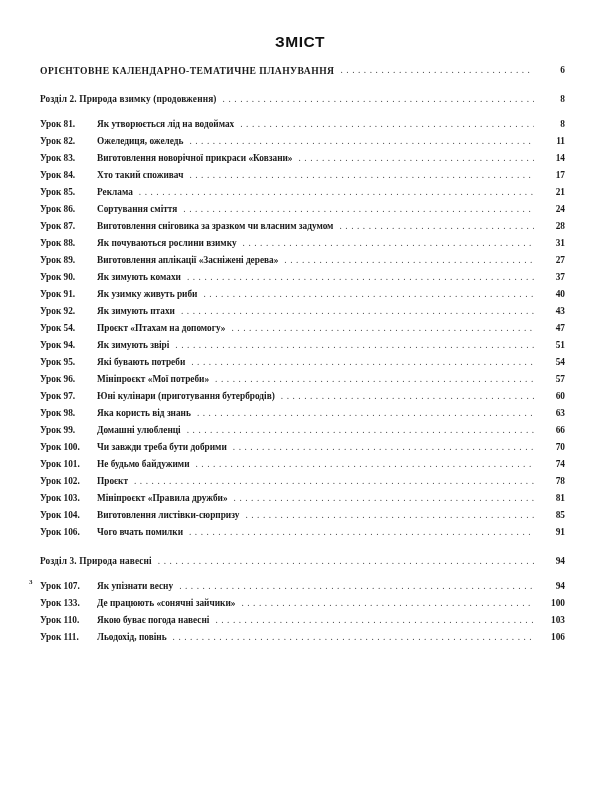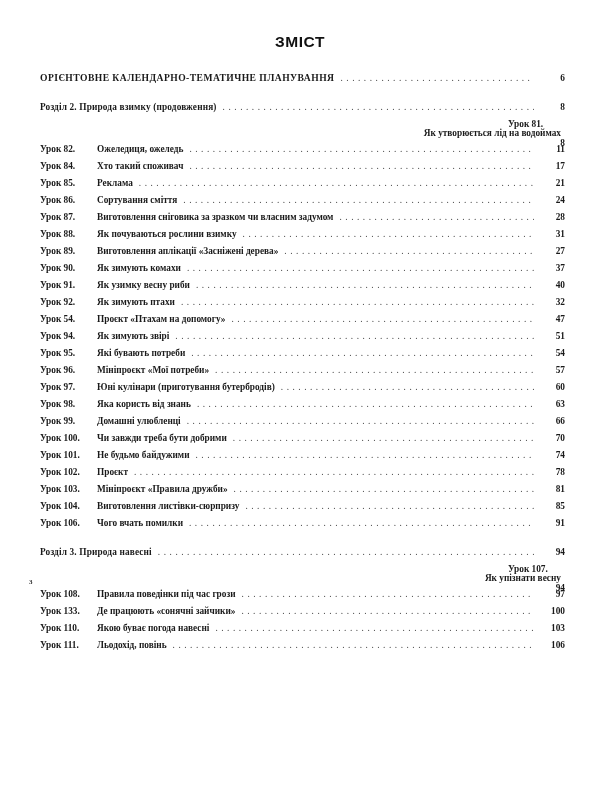--- a/index.html
+++ b/index.html
@@ -44,35 +44,34 @@
     padding: 0;
     list-style: none;
     position: absolute;
     left: 40px;
     right: 35px;
     top: 66px;
   }
 
   .toc-row {
     display: flex;
-    align-items: flex-end;
+    align-items: flex-start;
     width: 100%;
     font-size: 9.3px;
     line-height: 1;
     height: 17px;
     white-space: nowrap;
   }
 
   
   .toc-row.gap-before {
     margin-top: 12px;
   }
   .toc-row.gap-small-before {
     margin-top: 8px;
-    flex-direction: column;
   }
 
   
   .toc-row.heading .label,
   .toc-row.heading .title {
     font-weight: bold;
   }
   .toc-row.heading .title {
     letter-spacing: 0.15px;
   }
@@ -166,20 +165,26 @@
         <span class="leader"></span>
         <span class="pageno">8</span>
       </div>
       <div class="toc-row lesson">
         <span class="label">Урок 82.</span>
         <span class="title">Ожеледиця, ожеледь</span>
         <span class="leader"></span>
         <span class="pageno">11</span>
       </div>
       <div class="toc-row lesson">
+        <span class="label">Урок 83.</span>
+        <span class="title">Виготовлення новорічної прикраси «Ковзани»</span>
+        <span class="leader"></span>
+        <span class="pageno">14</span>
+      </div>
+      <div class="toc-row lesson">
         <span class="label">Урок 84.</span>
         <span class="title">Хто такий споживач</span>
         <span class="leader"></span>
         <span class="pageno">17</span>
       </div>
       <div class="toc-row lesson">
         <span class="label">Урок 85.</span>
         <span class="title">Реклама</span>
         <span class="leader"></span>
         <span class="pageno">21</span>
@@ -209,29 +214,29 @@
         <span class="pageno">27</span>
       </div>
       <div class="toc-row lesson">
         <span class="label">Урок 90.</span>
         <span class="title">Як зимують комахи</span>
         <span class="leader"></span>
         <span class="pageno">37</span>
       </div>
       <div class="toc-row lesson">
         <span class="label">Урок 91.</span>
-        <span class="title">Як узимку весну риби</span>
+        <span class="title">Як узимку живуть риби</span>
         <span class="leader"></span>
         <span class="pageno">40</span>
       </div>
       <div class="toc-row lesson">
         <span class="label">Урок 92.</span>
         <span class="title">Як зимують птахи</span>
         <span class="leader"></span>
-        <span class="pageno">32</span>
+        <span class="pageno">43</span>
       </div>
       <div class="toc-row lesson">
         <span class="label">Урок 54.</span>
         <span class="title">Проєкт «Птахам на допомогу»</span>
         <span class="leader"></span>
         <span class="pageno">47</span>
       </div>
       <div class="toc-row lesson">
         <span class="label">Урок 94.</span>
         <span class="title">Як зимують звірі</span>
@@ -309,26 +314,20 @@
         <span class="leader"></span>
         <span class="pageno">94</span>
       </div>
       <div class="toc-row lesson gap-small-before">
         <span class="label">Урок 107.</span>
         <span class="title">Як упізнати весну</span>
         <span class="leader"></span>
         <span class="pageno">94</span>
       </div>
       <div class="toc-row lesson">
-        <span class="label">Урок 108.</span>
-        <span class="title">Правила поведінки під час грози</span>
-        <span class="leader"></span>
-        <span class="pageno">97</span>
-      </div>
-      <div class="toc-row lesson">
         <span class="label">Урок 133.</span>
         <span class="title">Де працюють «сонячні зайчики»</span>
         <span class="leader"></span>
         <span class="pageno">100</span>
       </div>
       <div class="toc-row lesson">
         <span class="label">Урок 110.</span>
         <span class="title">Якою буває погода навесні</span>
         <span class="leader"></span>
         <span class="pageno">103</span>

